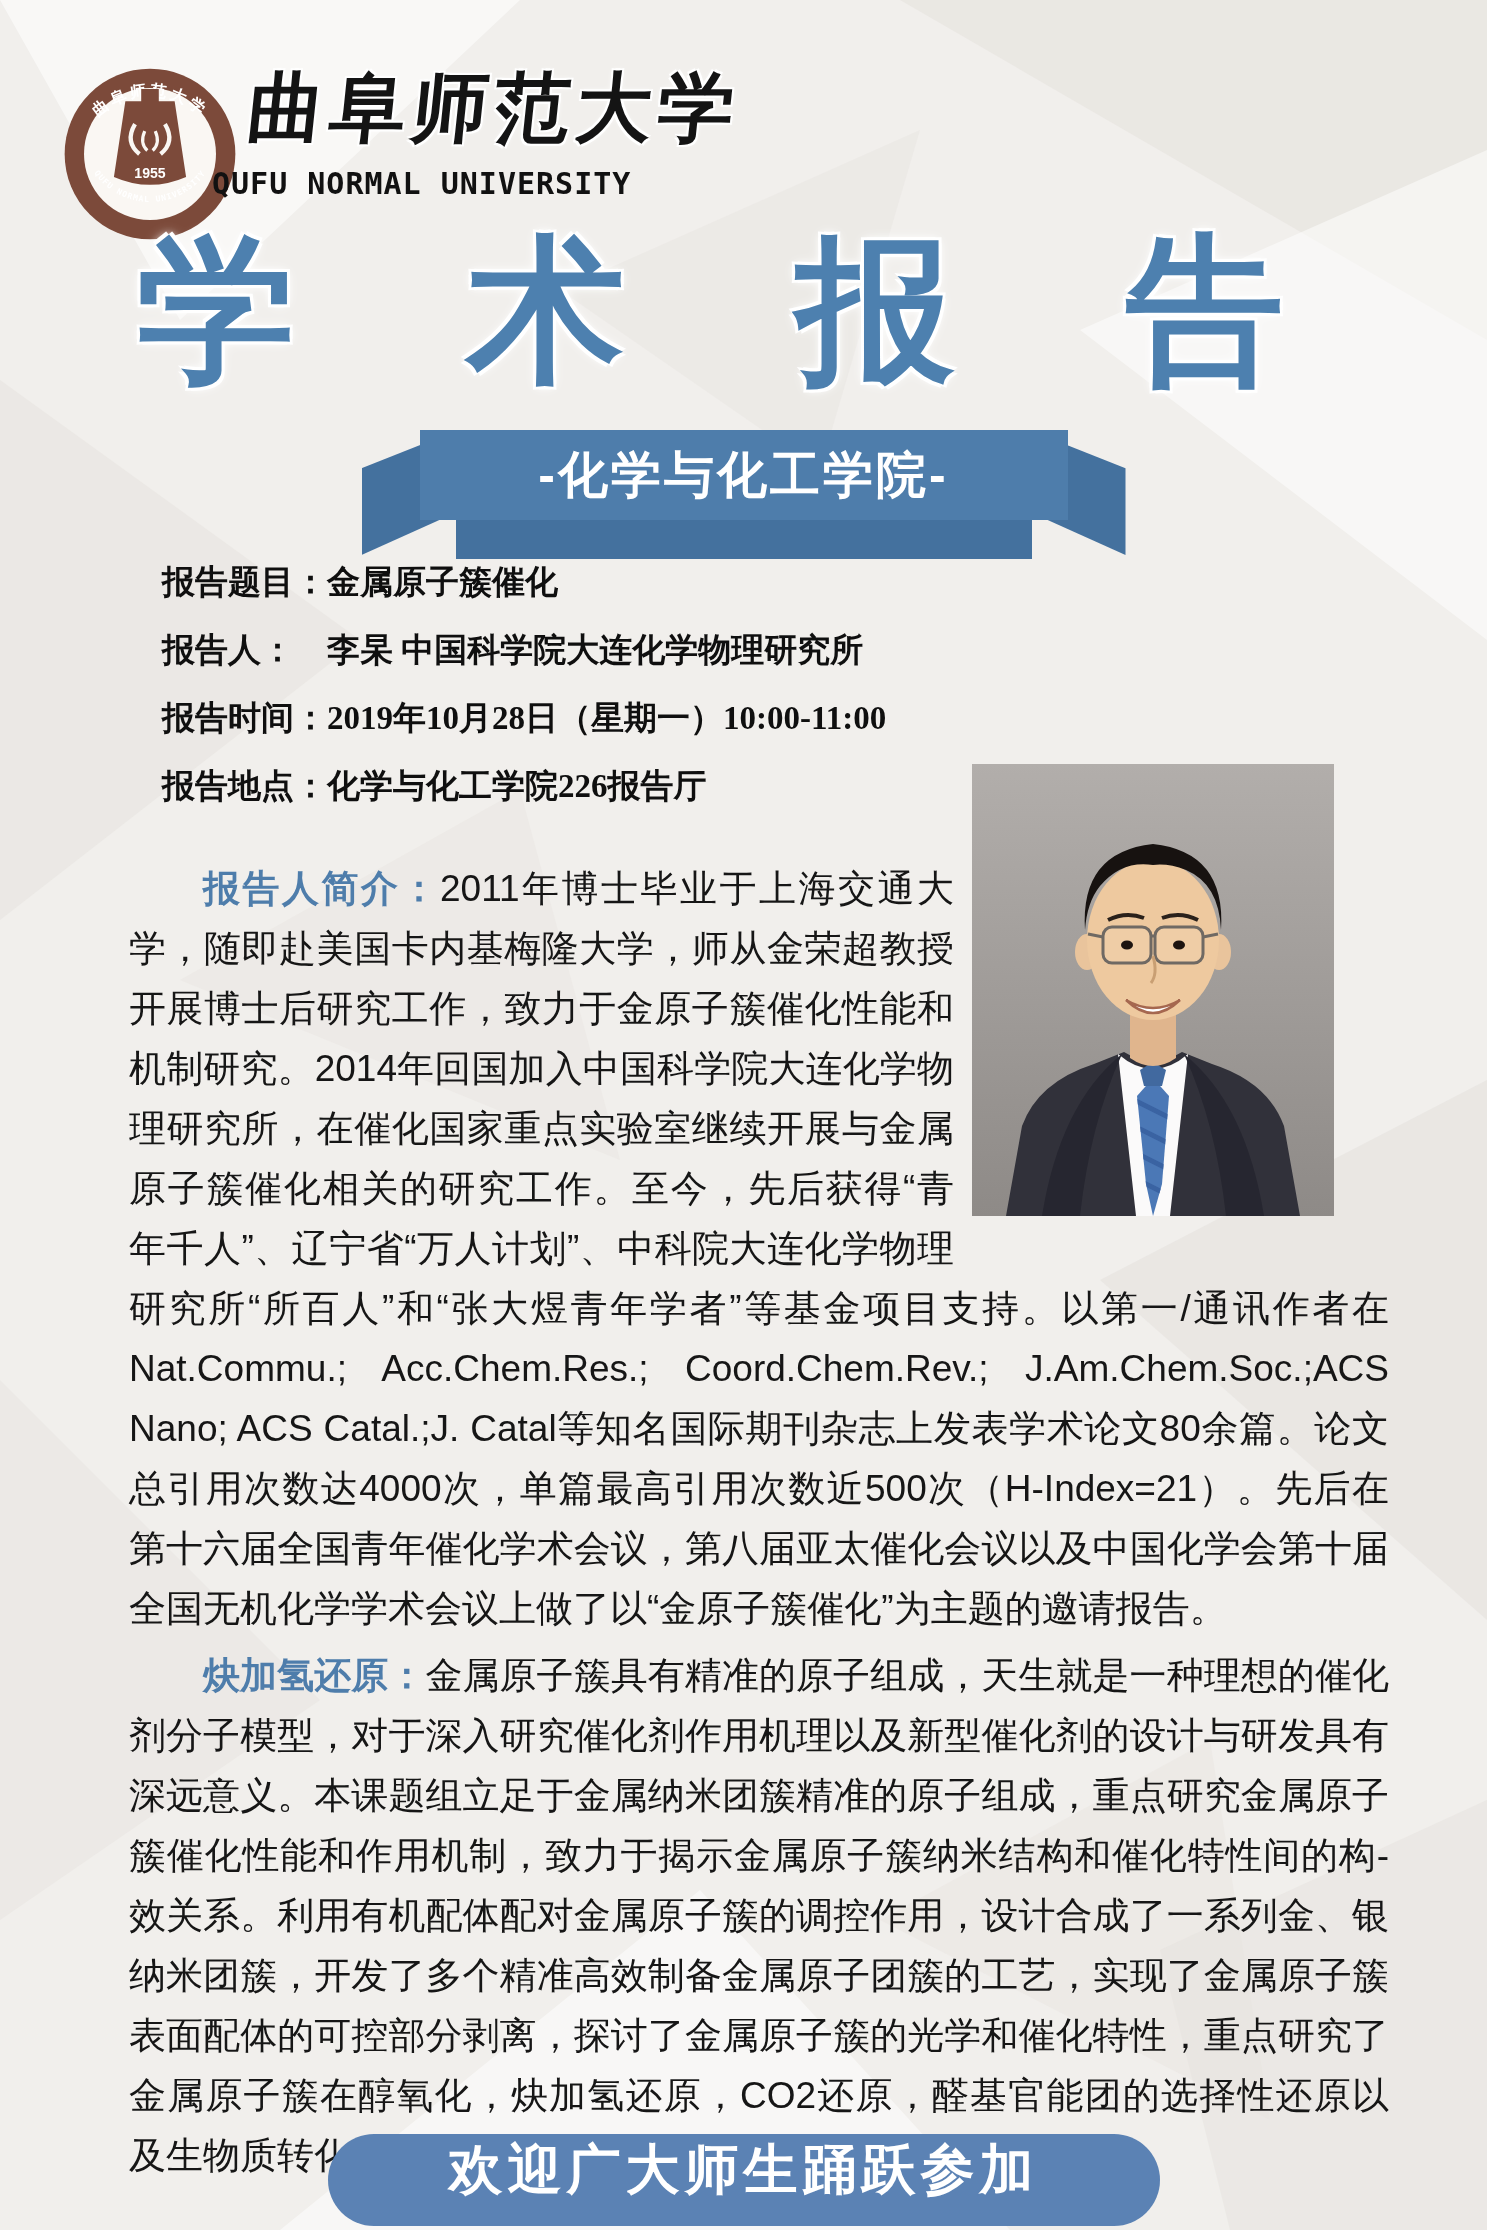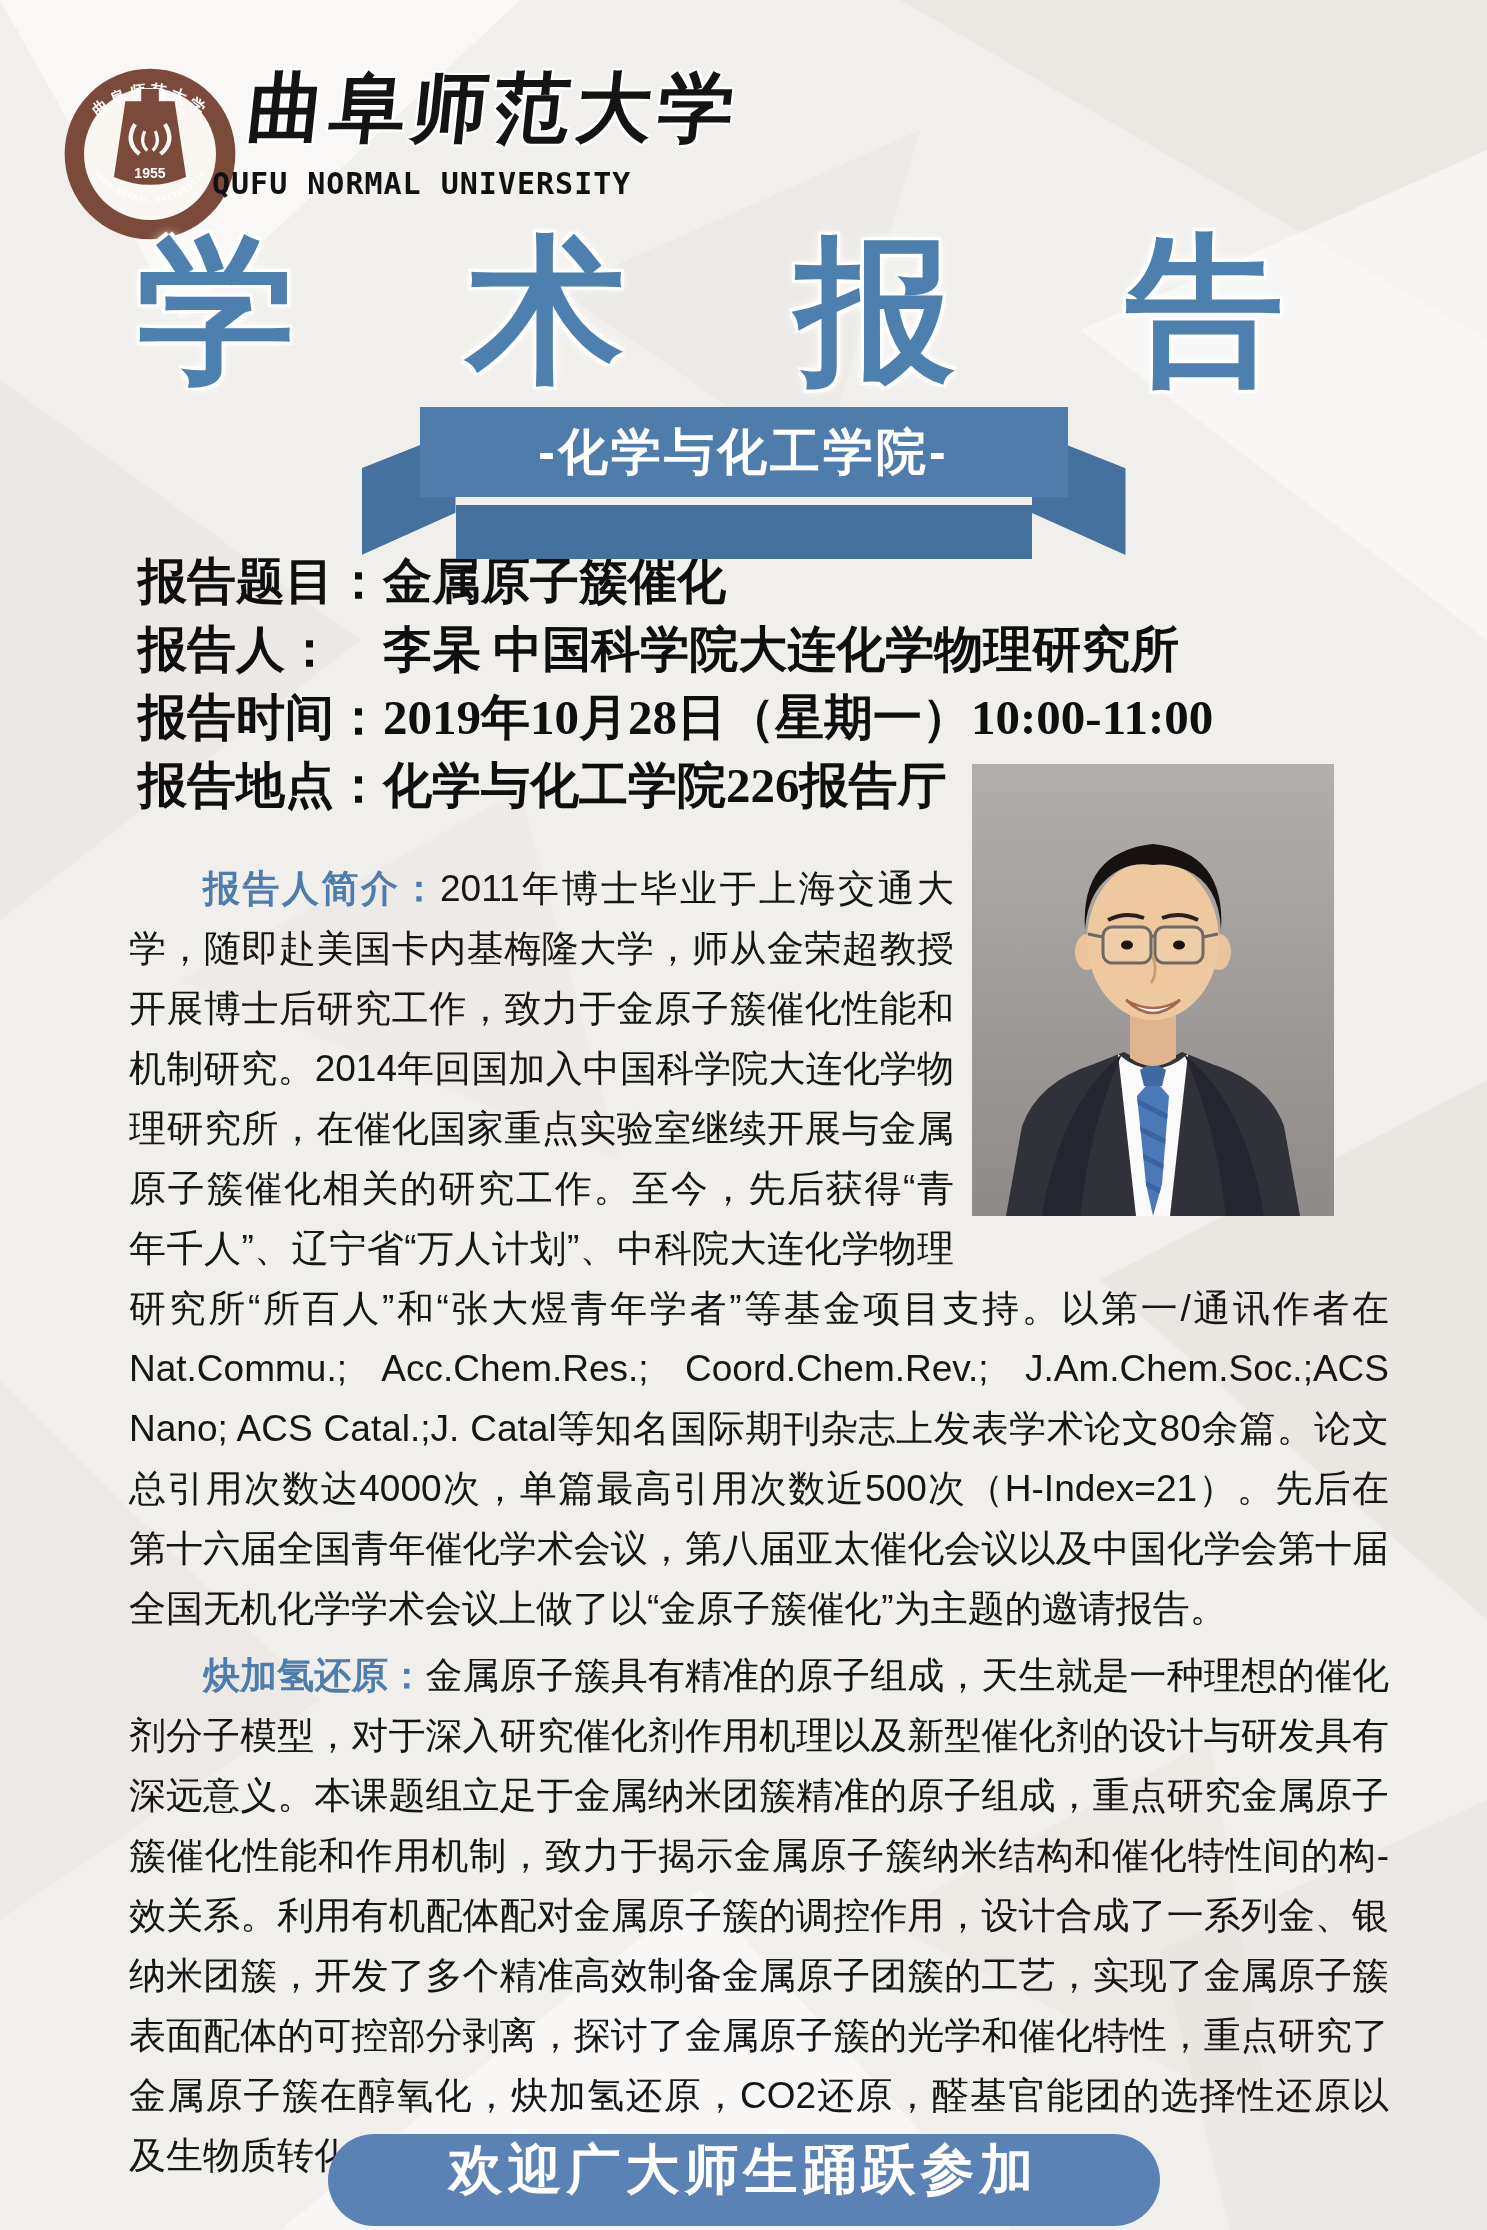--- a/index.html
+++ b/index.html
@@ -30,30 +30,30 @@
   }
   .main-title{
     position:absolute;top:206px;left:0;width:100%;
     text-align:center;
     font-family:"Liberation Serif",serif;font-weight:bold;
     font-size:158px;letter-spacing:66px;box-sizing:border-box;
     color:#4d80af;white-space:nowrap;
     text-shadow:0 0 8px #fff,0 0 14px #fff,3px 3px 0 #fff,-3px -3px 0 #fff,3px -3px 0 #fff,-3px 3px 0 #fff;
   }
   
-  .ribbon{position:absolute;top:407px;left:50%;transform:translateX(-50%);width:648px;height:90px;background:#4e7dab;z-index:3;display:flex;align-items:center;justify-content:center;}
+  .ribbon{position:absolute;top:430px;left:50%;transform:translateX(-50%);width:648px;height:90px;background:#4e7dab;z-index:3;display:flex;align-items:center;justify-content:center;}
   .ribbon-text{color:#fff;font-size:50px;font-weight:bold;letter-spacing:3px;white-space:nowrap;}
   .ribbon-wing{position:absolute;top:431px;width:94px;height:124px;background:#44719e;z-index:2;}
   .ribbon-wing.left{left:calc(50% - 324px - 58px);clip-path:polygon(100% 0,100% 66%,0 100%,0 30%);}
   .ribbon-wing.right{left:calc(50% + 324px - 36px);clip-path:polygon(0 0,0 66%,100% 100%,100% 30%);}
   .ribbon-under{position:absolute;top:505px;left:50%;transform:translateX(-50%);width:576px;height:54px;background:#44719e;z-index:1;}
 
   
   .details{position:absolute;top:560px;left:138px;}
-  .detail-row{font-family:"Liberation Serif",serif;font-weight:bold;font-size:49px;line-height:44px;margin-bottom:24px;white-space:nowrap;color:#0f0f0f;}
+  .detail-row{font-family:"Liberation Serif",serif;font-weight:bold;font-size:33px;line-height:44px;margin-bottom:24px;white-space:nowrap;color:#0f0f0f;margin-left:24px;}
   .detail-row .lab{color:#0f0f0f;}
   .detail-row .val{color:#0f0f0f;}
 
   
   .body-text{
     position:absolute;top:852px;left:122px;width:1274px;
     font-size:37px;line-height:60px;text-align:justify;color:#161616;
   }
   .body-text p{margin:7px;text-indent:74px;}
   .blue-label{color:#4e7dab;font-weight:bold;}

